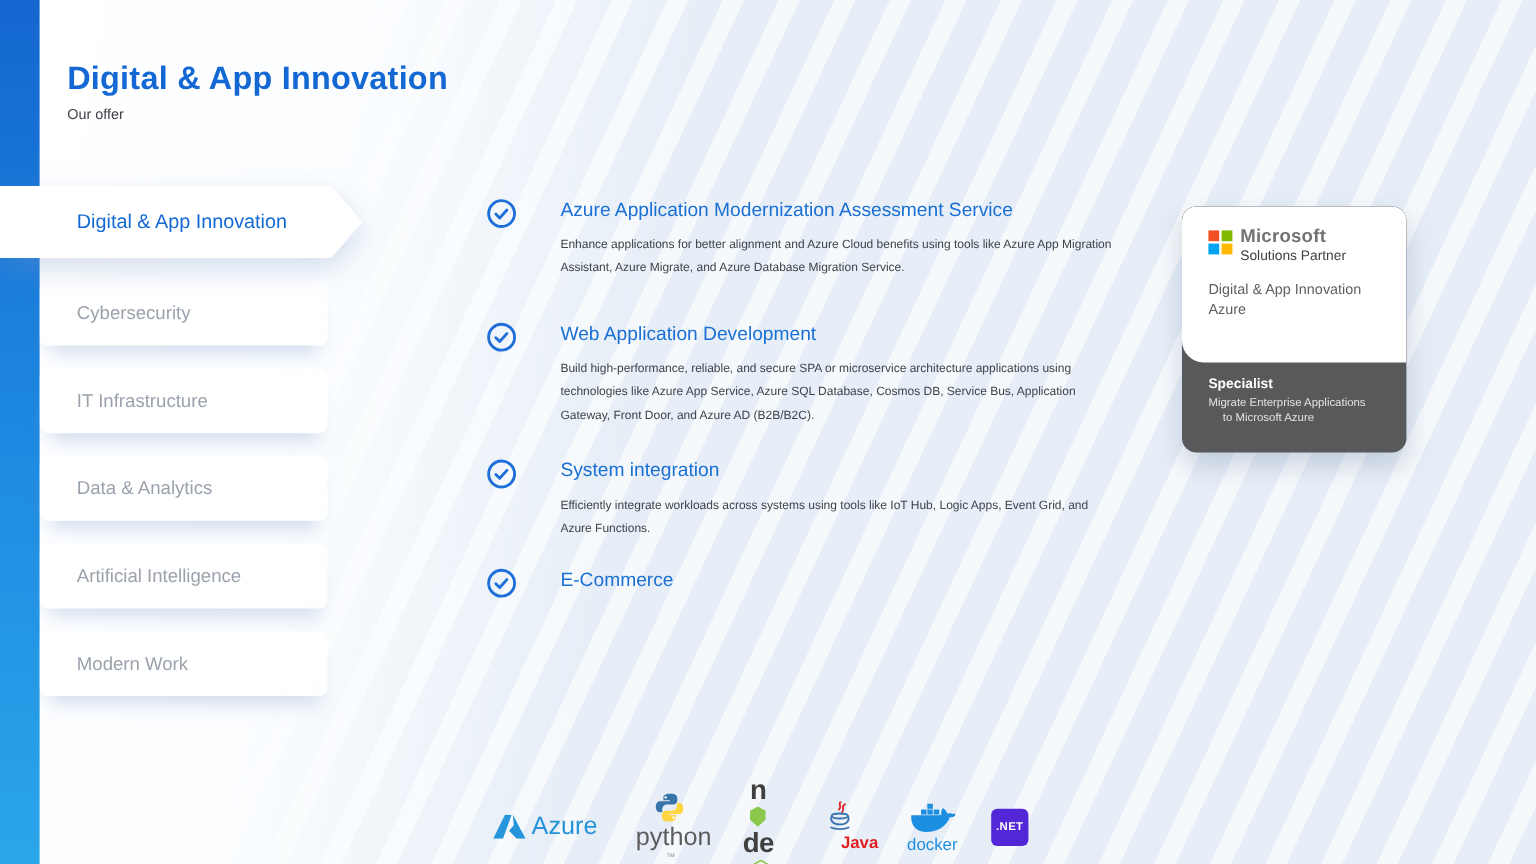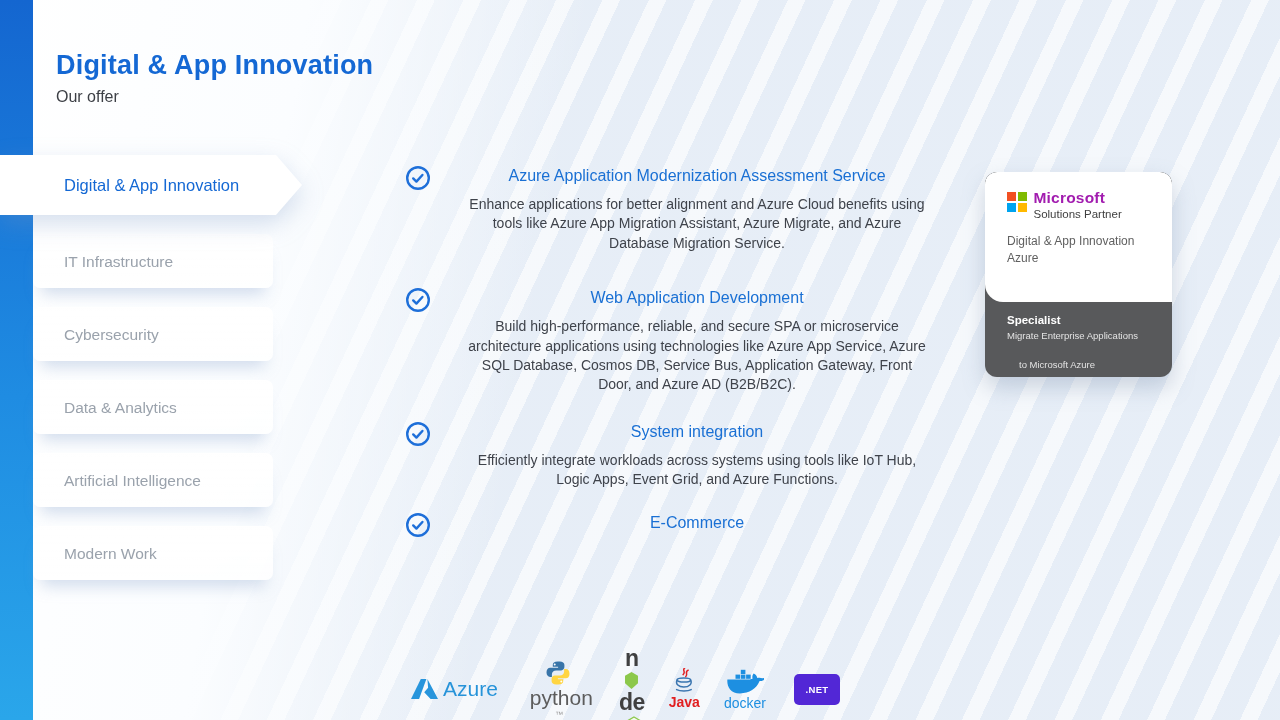--- a/index.html
+++ b/index.html
@@ -8,76 +8,76 @@
     background:
       linear-gradient(100deg,#ffffff 0%,#fbfdff 22%,rgba(255,255,255,0) 42%),
       repeating-linear-gradient(115deg,rgba(255,255,255,.55) 0 16px,rgba(226,235,246,.55) 16px 42px),
       #ecf1f8;}
   
   .accent-bar{position:absolute;left:0;top:0;width:33px;height:720px;
     background:linear-gradient(180deg,var(--bar-top) 0%,#1f8ce2 55%,var(--bar-bottom) 100%);}
   
   .header{position:absolute;left:56px;top:50px;}
   .page-title{font-size:27px;font-weight:600;color:var(--accent);letter-spacing:.2px;}
-  .page-subtitle{font-size:16px;color:#3c3f45;margin-top:7px;}
+  .page-subtitle{font-size:12px;color:#3c3f45;margin-top:7px;}
   
   .sidebar{position:absolute;left:0;top:155px;width:310px;}
   .tab-active-wrap{filter:drop-shadow(0 9px 12px rgba(120,150,195,.30));}
   .tab-active{width:302px;height:60px;background:#ffffff;display:flex;align-items:center;
     padding-left:64px;box-sizing:border-box;color:var(--accent);font-size:16.5px;
     clip-path:polygon(0 0,276px 0,302px 30px,276px 60px,0 60px);cursor:default;}
   .tab{width:240px;height:54px;margin:19px 0 0 33px;border-radius:7px;box-sizing:border-box;
     background:linear-gradient(180deg,rgba(255,255,255,.96) 0%,rgba(255,255,255,.78) 100%);
     border-top:1px solid rgba(255,255,255,.95);
     box-shadow:0 14px 16px -8px rgba(140,166,205,.38);
     display:flex;align-items:center;padding-left:31px;color:var(--inactive-text);font-size:15.5px;}
   
-  .content{position:absolute;left:405px;top:167px;width:527px;text-align:center;}
+  .content{position:absolute;left:405px;top:167px;width:527px;}
   .service-row{display:flex;align-items:flex-start;margin-bottom:24px;}
   .check{width:26px;height:26px;flex:0 0 26px;margin-top:-2px;}
   .check circle,.check path{stroke:var(--check-blue);}
   .service-text{margin-left:36px;width:460px;}
   .service-title{font-size:16px;color:#1a70d4;margin-bottom:10px;}
-  .service-desc{font-size:14px;line-height:19.4px;color:var(--body-text);}
+  .service-desc{font-size:10px;line-height:19.4px;color:var(--body-text);}
   .mb-lg{margin-bottom:28px;margin-top:36px;}
   
   .badge{position:absolute;left:985px;top:172px;width:187px;border-radius:12px;overflow:hidden;
     background:var(--badge-dark);box-shadow:0 10px 22px rgba(120,140,170,.35);}
   .badge-top{background:#ffffff;border-radius:12px 12px 0 18px;height:113px;padding:17px 10px 0 22px;box-sizing:content-box;}
   .ms-row{display:flex;align-items:flex-start;}
   .ms-squares{display:grid;grid-template-columns:9px 9px;grid-template-rows:9px 9px;gap:1.5px;margin-top:3px;}
   .sq-r{background:var(--ms-red);} .sq-g{background:var(--ms-green);}
   .sq-b{background:var(--ms-blue);} .sq-y{background:var(--ms-yellow);}
   .ms-text{margin-left:7px;}
-  .ms-brand{font-size:15.5px;font-weight:700;color:#a21caf;letter-spacing:.2px;}
+  .ms-brand{font-size:15.5px;font-weight:700;color:#737373;letter-spacing:.2px;}
   .ms-program{font-size:11.5px;color:#3f3f3f;margin-top:1px;}
   .badge-designation{margin-top:13px;font-size:12px;color:#606060;line-height:17px;}
   .badge-bottom{padding:12px 10px 0 22px;height:63px;}
   .spec-label{font-size:11.5px;font-weight:700;color:#ffffff;}
   .spec-line{font-size:9.5px;color:#e3e3e3;line-height:13px;margin-top:3px;}
-  .spec-line2{margin-left:12px;margin-top:16px;}
+  .spec-line2{margin-left:12px;margin-top:0;}
   
   .logos{position:absolute;left:411px;top:645px;display:flex;align-items:center;}
   .logo{display:flex;align-items:center;}
   .logo-col{display:flex;flex-direction:column;align-items:center;}
   .azure-word{font-size:21px;color:var(--azure-blue);margin-left:5px;}
   .az{fill:#2795dc;}
   .py-top{fill:var(--python-blue);} .py-bot{fill:var(--python-yellow);}
   .python-word{font-size:21px;color:#5c5c5c;margin-left:6px;}
   .tm{font-size:8px;color:#9a9a9a;vertical-align:top;margin-left:1px;}
   .node-letter{font-size:23px;font-weight:700;color:var(--node-dark);letter-spacing:-.5px;}
   .node-hex{fill:var(--node-green);margin:0 1px;}
   .js-hex{fill:#f4f9ef;stroke:var(--node-green);stroke-width:1.2px;}
   .js-text{fill:var(--node-green);font-size:6.5px;font-weight:700;font-family:"Liberation Sans",sans-serif;}
   .jr{fill:none;stroke:var(--java-red);stroke-width:1.5;stroke-linecap:round;}
   .jb{fill:none;stroke:var(--java-blue);stroke-width:1.5;stroke-linecap:round;}
-  .java-word{font-size:14px;font-weight:700;color:var(--java-red);margin-top:-2px;}
+  .java-word{font-size:14px;font-weight:700;color:var(--java-red);margin-top:-2px;margin-left:32px;}
   .dk{fill:var(--docker-blue);}
   .docker-word{font-size:14px;font-weight:400;color:var(--docker-blue);margin-top:1px;}
-  .dotnet-box{width:46px;height:31px;border-radius:5px;background:var(--dotnet-purple);
+  .dotnet-box{width:31px;height:31px;border-radius:5px;background:var(--dotnet-purple);
     display:flex;align-items:center;justify-content:center;}
   .dotnet-text{color:#ffffff;font-size:9.5px;font-weight:700;letter-spacing:.3px;}
   .gap1{margin-left:26px;flex-direction:column;} .gap2{margin-left:24px;} .gap3{margin-left:28px;}
 </style>
 </head>
 <body>
 
 <div class="slide">
   <div class="accent-bar"></div>
 
@@ -86,24 +86,24 @@
     <div class="page-subtitle">Our offer</div>
   </div>
 
   <nav class="sidebar">
     <div class="tab-active-wrap">
       <div class="tab-active">
         <span>Digital &amp; App Innovation</span>
       </div>
     </div>
     <div class="tab">
+      <span>Cybersecurity</span>
+    </div>
+    <div class="tab">
       <span>IT Infrastructure</span>
-    </div>
-    <div class="tab">
-      <span>Cybersecurity</span>
     </div>
     <div class="tab">
       <span>Data &amp; Analytics</span>
     </div>
     <div class="tab">
       <span>Artificial Intelligence</span>
     </div>
     <div class="tab">
       <span>Modern Work</span>
     </div>

